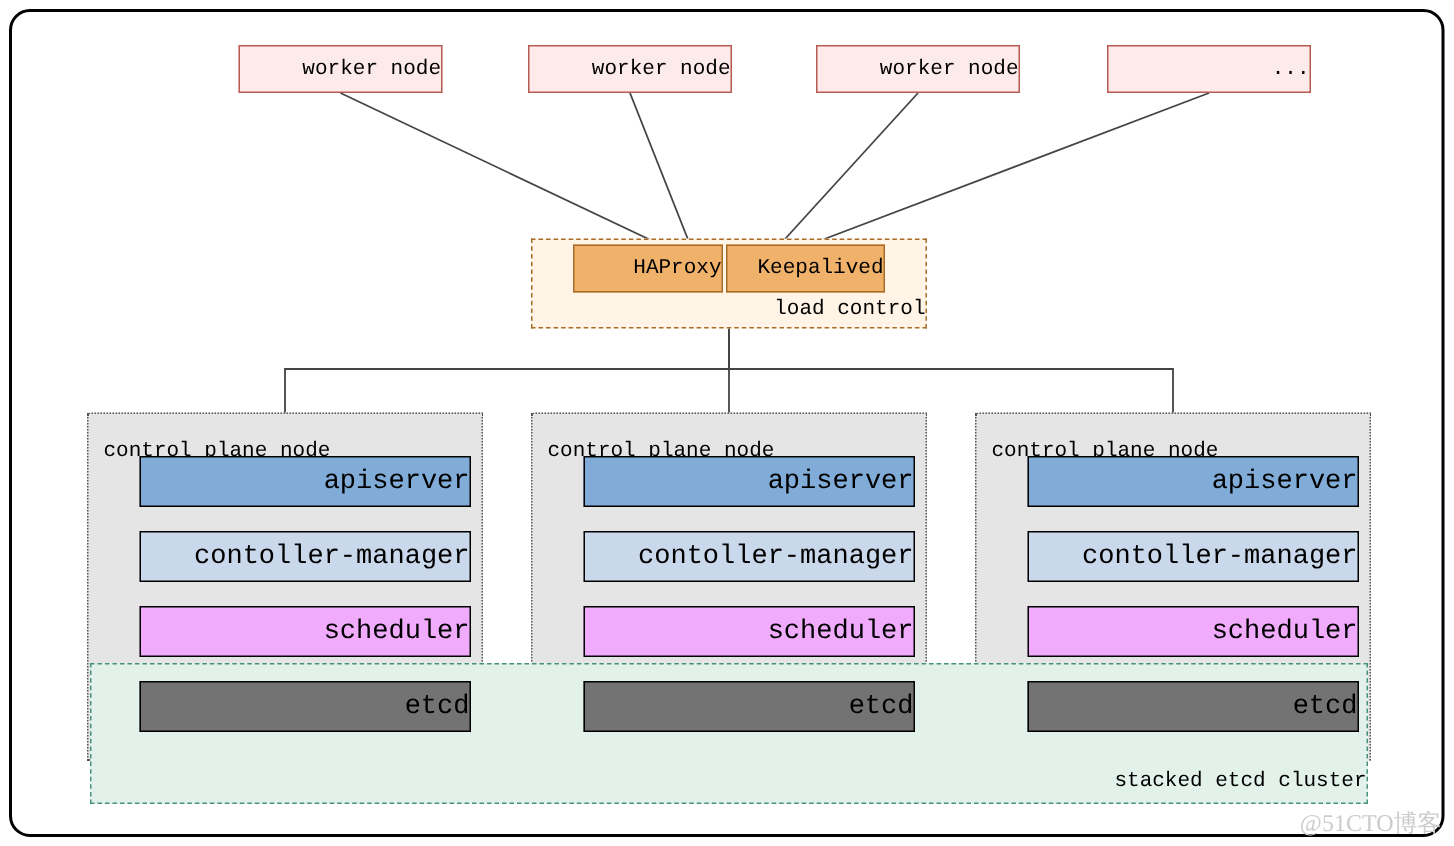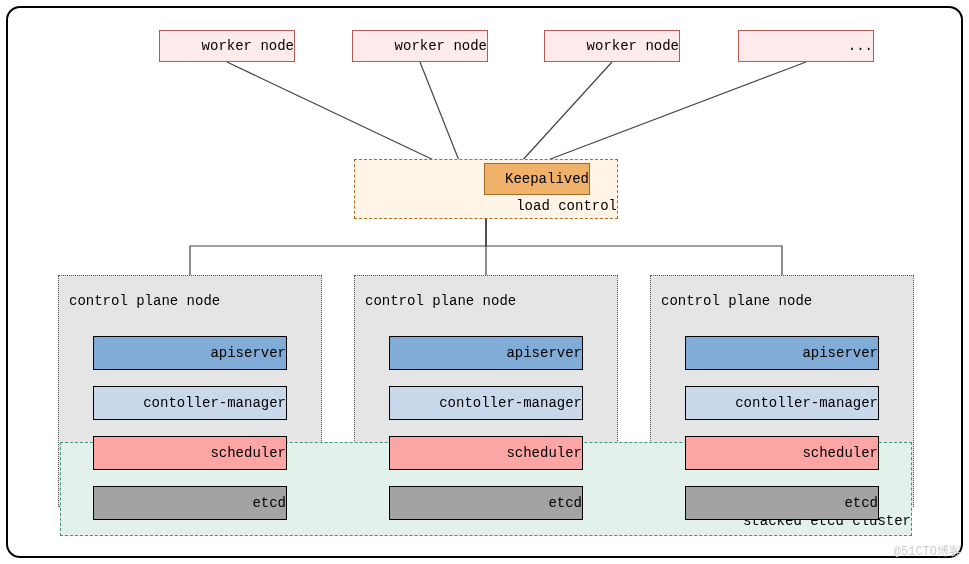--- a/index.html
+++ b/index.html
@@ -79,44 +79,43 @@
     width: 852px;
     height: 94px;
     background: #e2f1ea;
     border: 1.5px dashed #46917a;
     align-items: flex-end;
     padding-bottom: 6px;
     z-index: 2;
   }
   
   .comp {
-    width: 194px;
+    width: 221px;
     height: 34px;
     border: 1px solid #000;
     z-index: 3;
-    font-size: 14px;
-    margin-top: 32px;
+    font-size: 18px;
   }
   .comp.api { background: #81acd7; }
   .comp.ctl { background: #cad8eb; }
-  .comp.sch { background: #fca5a5; }
-  .comp.etcd { background: #a3a3a3; }
+  .comp.sch { background: #f0abfc; }
+  .comp.etcd { background: #737373; }
   
   svg.wires {
     position: absolute;
     left: 0; top: 0;
     width: 969px; height: 564px;
     pointer-events: none;
   }
   .watermark {
     position: absolute;
     right: 8px;
     bottom: 4px;
-    font-family: Liberation Mono, monospace;
-    font-size: 12px;
+    font-family: Liberation Serif, serif;
+    font-size: 16px;
     color: #ccc;
   }
 </style>
 </head>
 <body>
 
 <div class="canvas">
   <div class="frame"></div>
 
   <svg class="wires">
@@ -149,20 +148,23 @@
   <div class="box worker" style="left:544px">
       <span>worker node</span>
     </div>
   <div class="box worker" style="left:738px">
       <span>...</span>
     </div>
 
   <div class="box lb-group">
     <span>load control</span>
   </div>
+  <div class="box lb-inner" style="left:382px;width:100px;z-index:3">
+      <span>HAProxy</span>
+    </div>
   <div class="box lb-inner" style="left:484px;width:106px;z-index:3">
       <span>Keepalived</span>
     </div>
 
   <div class="box etcd-group">
     <span>stacked etcd cluster</span>
   </div>
 
   <div class="box cp-group" style="left:58px">
       <span>control plane node</span>

